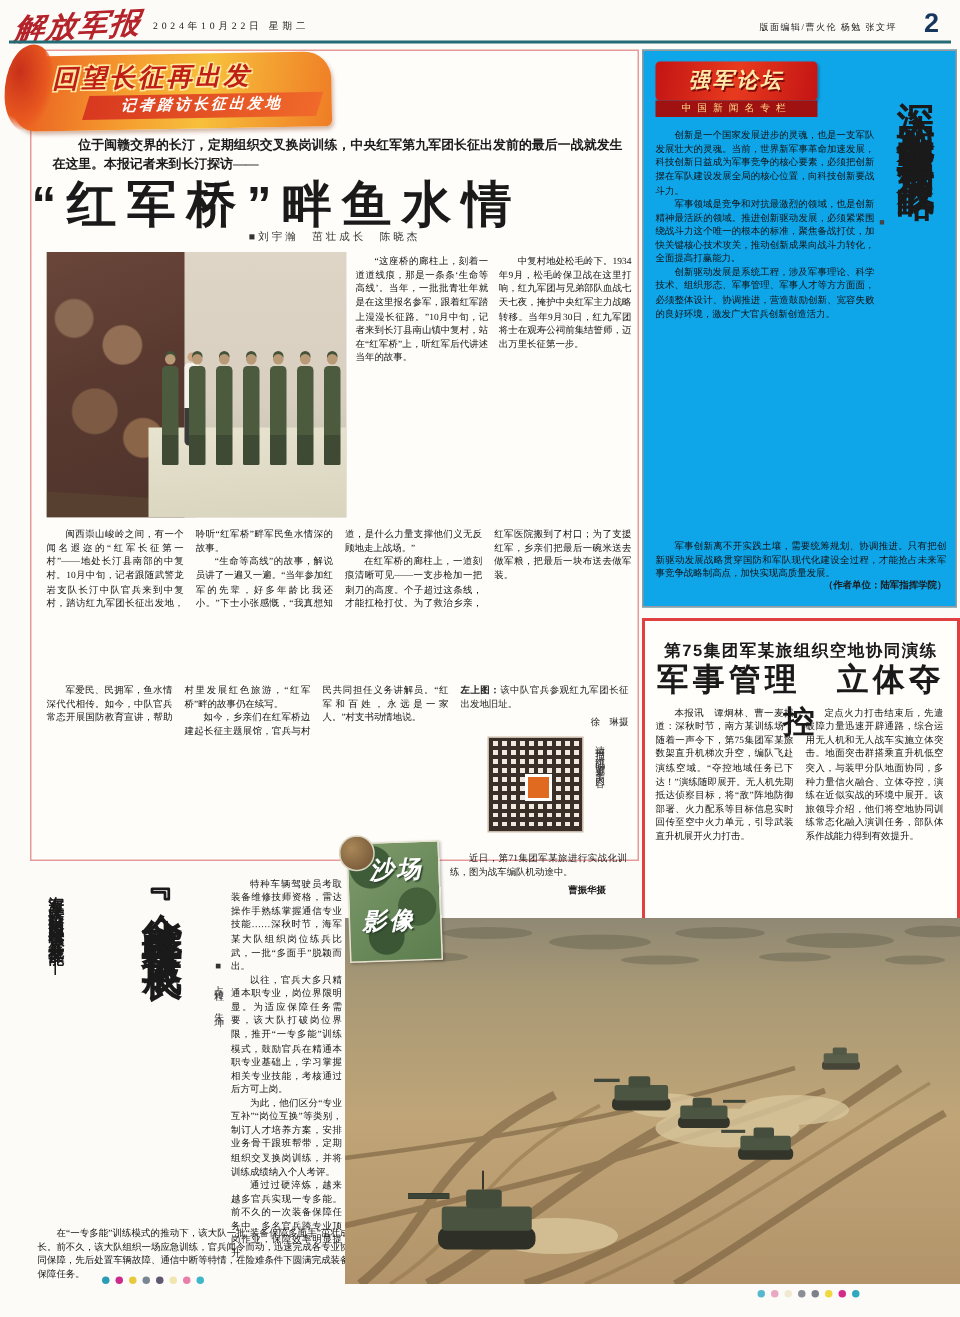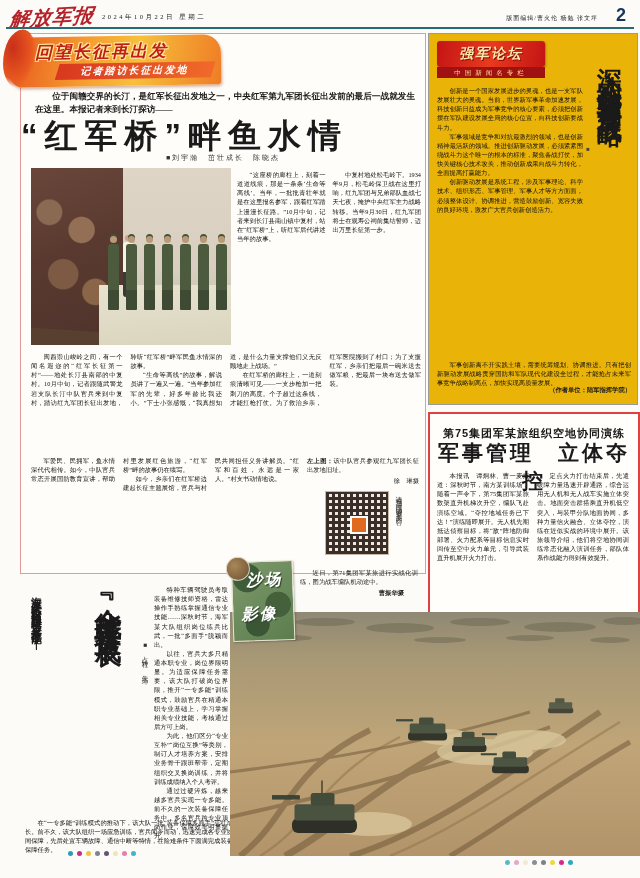--- a/index.html
+++ b/index.html
@@ -65,21 +65,21 @@
   .cap-text b{font-weight:bold;}
   .cap-credit{font-size:6.3px;text-align:right;margin-top:2px;}
   .qr-row{display:flex;margin-top:5px;align-items:flex-start;gap:5px;}
   .qr{width:62px;height:62px;margin-left:18px;position:relative;border:1px solid #c9b9a8;
       background:
         repeating-linear-gradient(0deg,#3a2f28 0 3px,transparent 3px 6px),
         repeating-linear-gradient(90deg,#3a2f28 0 3px,#efe9e0 3px 6px);}
   .qr::before{content:"";position:absolute;left:24px;top:24px;width:14px;height:14px;background:#e06a1f;border:2px solid #fff;}
   .qr-note{writing-mode:vertical-rl;font-size:6.5px;letter-spacing:2px;color:#333;height:62px;}
   
-  .forum-box{position:absolute;left:428px;top:33px;width:208px;height:370px;border:1px solid #999;background:#eab308;}
+  .forum-box{position:absolute;left:428px;top:33px;width:208px;height:370px;border:1px solid #999;background:#0ea5e9;}
   .forum-banner{position:absolute;left:8px;top:7px;width:108px;height:26px;border-radius:3px;
       background:linear-gradient(100deg,#c41414,#e83a1e 50%,#c41414);box-shadow:1px 1px 2px rgba(0,0,0,.3);
       text-align:center;font-weight:bold;font-style:italic;font-size:14px;color:#ffe9a8;letter-spacing:2px;line-height:24px;
       text-shadow:1px 1px 0 #7a0d0d;font-family:"Liberation Sans","DejaVu Sans",sans-serif;}
   .forum-sub{position:absolute;left:8px;top:33px;width:108px;height:11px;background:#a01212;color:#ffd98a;
       font-size:6.5px;letter-spacing:4px;text-align:center;line-height:11px;}
   .forum-body{position:absolute;left:8px;top:52px;width:146px;height:272px;}
   .forum-tail{position:absolute;left:8px;top:326px;width:194px;height:26px;}
   .forum-attr{position:absolute;left:8px;top:352px;width:194px;font-size:6.3px;text-align:right;font-weight:bold;}
   .forum-headline{position:absolute;right:10px;top:14px;height:300px;writing-mode:vertical-rl;
@@ -133,21 +133,21 @@
   <div class="editors">版面编辑/曹火伦 杨勉 张文坪</div>
   <div class="pagenum">2</div>
   <div class="header-rule"></div>
 
   <div class="main-box">
     <div class="lc-banner">
       <div class="flame"></div>
       <div class="lc-line1">回望长征再出发</div>
       <div class="lc-line2">记者踏访长征出发地</div>
     </div>
-    <div class="intro"><span class="ind"></span><span>位于闽赣交界的长汀，是红军长征出发地之一，中央红军第九军团长征出发前的最后一战就发生在这里。本报记者来到长汀探访——</span></div>
+    <div class="intro"><span class="ind"></span><span>位于闽赣交界的长汀，定期组织交叉换岗训练，中央红军第九军团长征出发前的最后一战就发生在这里。本报记者来到长汀探访——</span></div>
     <div class="main-headline">“红军桥”畔鱼水情</div>
     <div class="main-byline">■刘宇瀚　茁壮成长　陈晓杰</div>
 
     <div class="photo1">
       <div class="sculpt"></div>
       <div class="sculpt-base"></div>
       <div class="floor"></div>
       <div class="guide"></div>
       <div class="soldier-row">
         <span class="soldier"></span>

